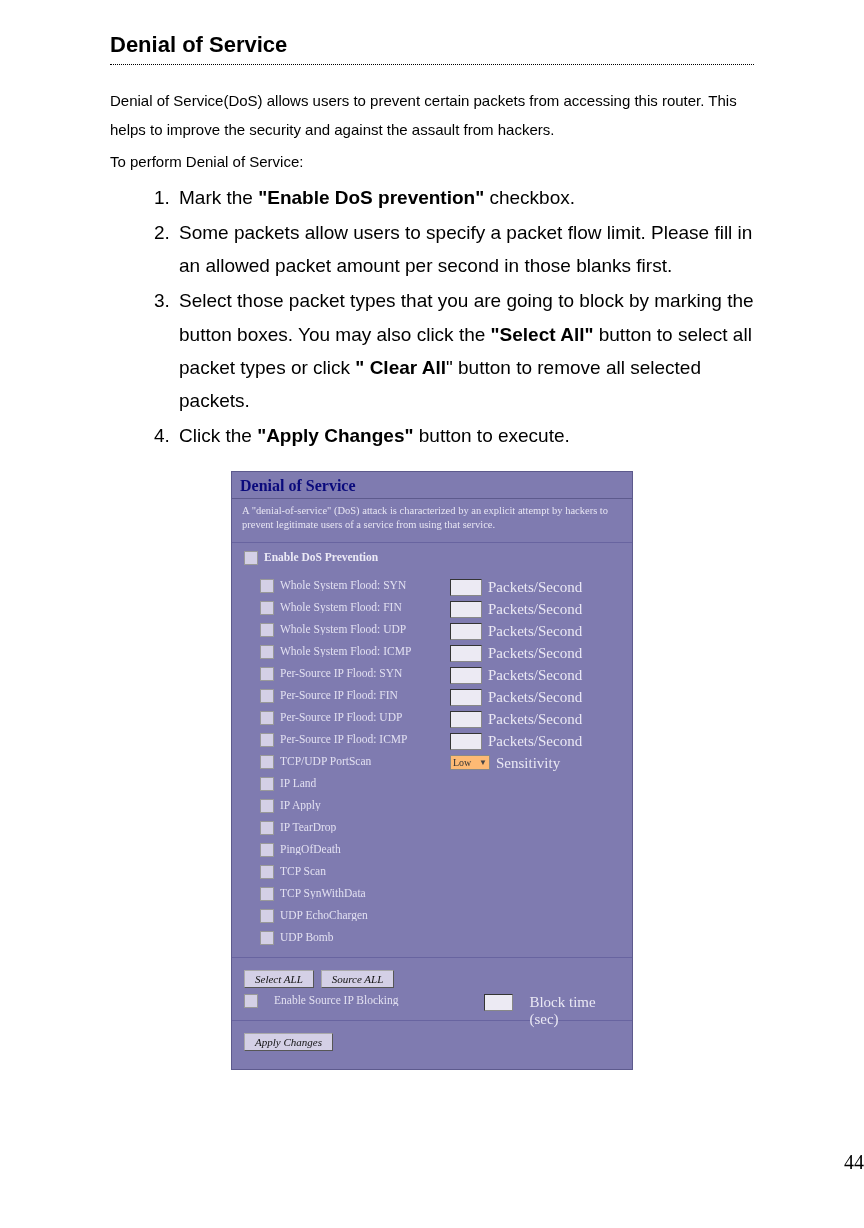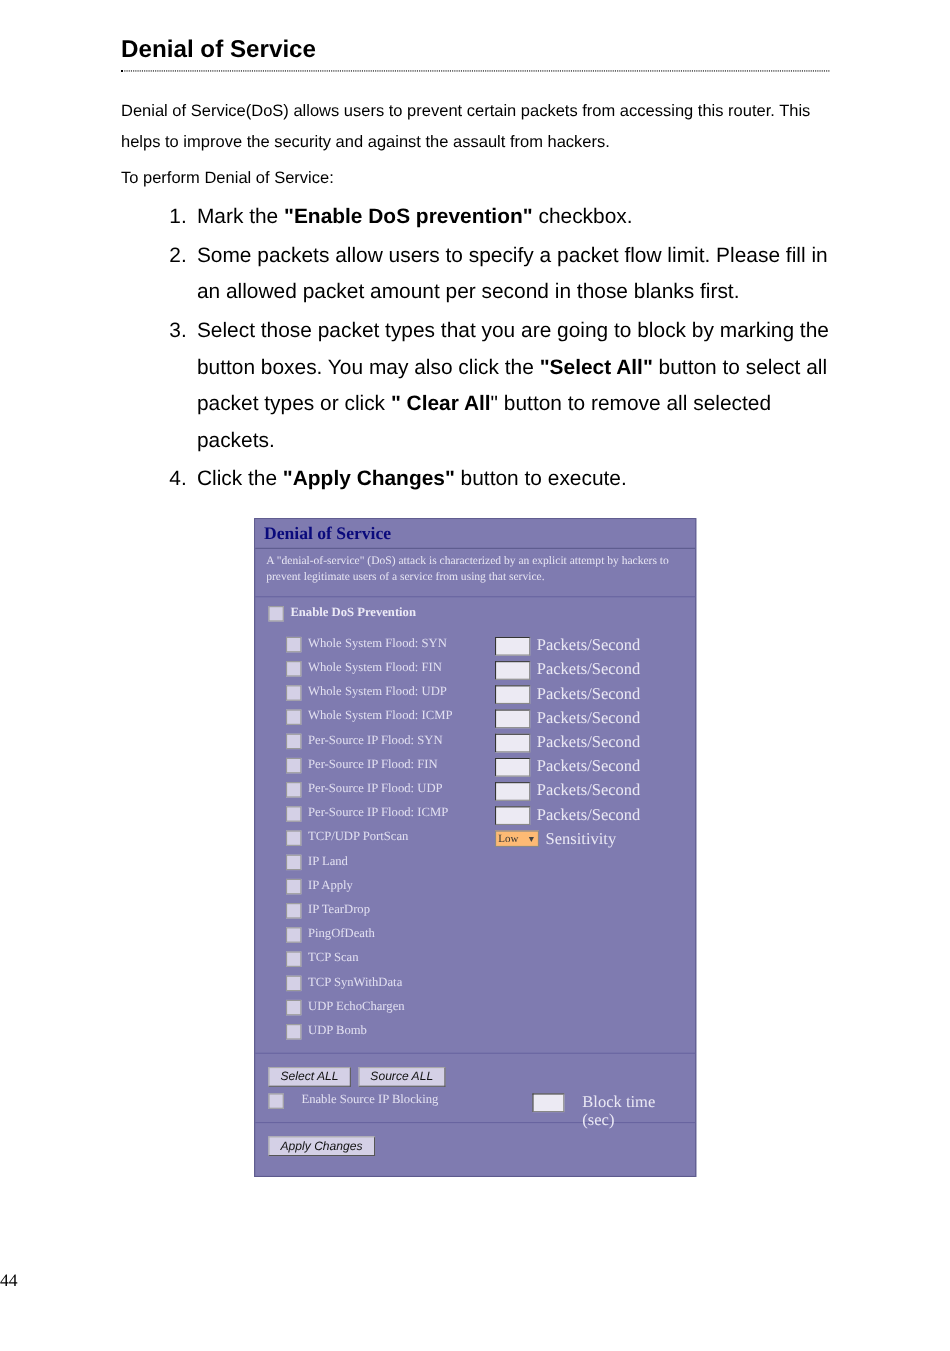--- a/index.html
+++ b/index.html
@@ -123,34 +123,34 @@
   }
   .btn {
     display: inline-block;
     background: #d4d0e6;
     border: 1px outset #aaa;
     color: #111;
     font-size: 11px;
     font-style: italic;
     padding: 2px 10px;
     margin: 6px 4px 6px 0;
-    font-family: Liberation Sans, sans-serif;
+    font-family: Liberation Serif, serif;
   }
   .hr {
     height: 1px;
     background: #6864a0;
     margin: 4px -12px 6px -12px;
   }
   .page-number {
     position: absolute;
     bottom: 38px;
     left: 0;
     width: 100%;
-    text-align: left;
-    font-size: 16px;
+    text-align: right;
+    font-size: 20px;
     font-family: "Times New Roman", serif;
   }
 </style>
 </head>
 <body>
 
 <div class="page">
   <div class="heading">Denial of Service</div>
 
   <div class="body-text">

